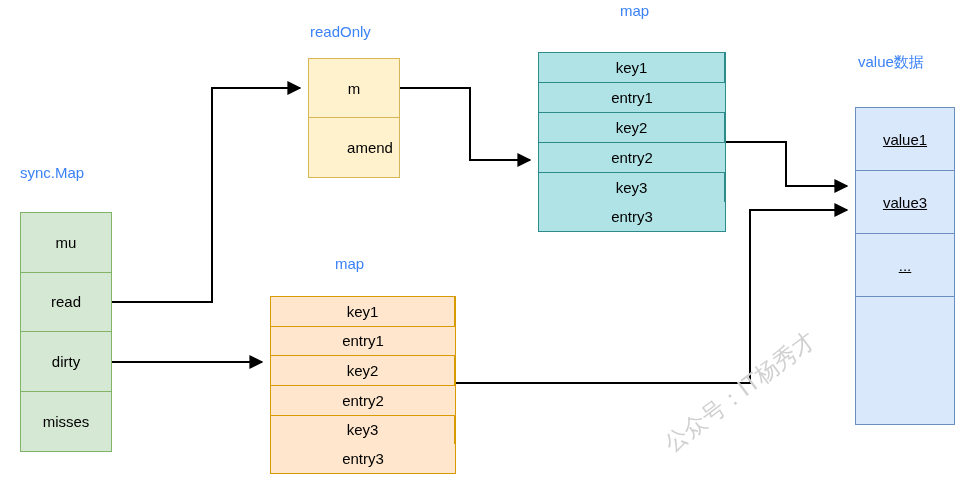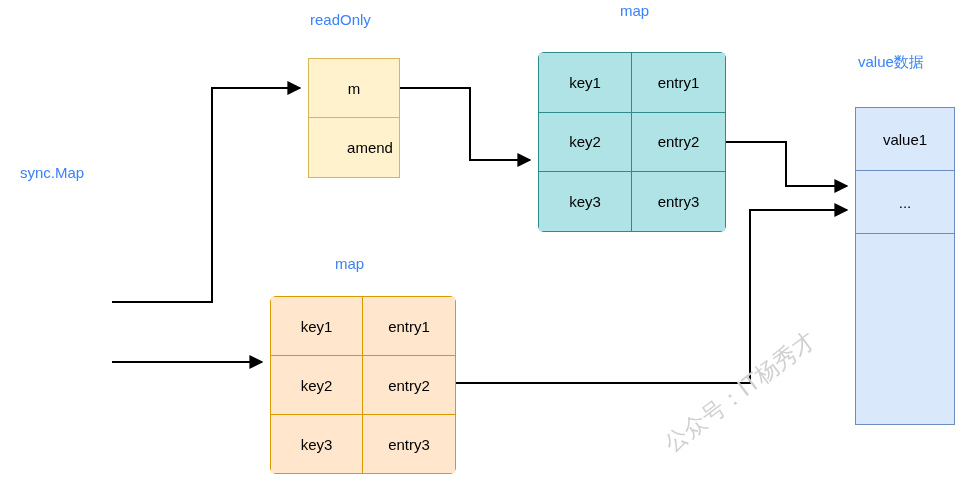--- a/index.html
+++ b/index.html
@@ -40,29 +40,28 @@
   
   .green-box { border: 1px solid #82b366; background: #d5e8d4; }
   .green-box .cell { border-bottom: 1px solid #82b366; background: #d5e8d4; }
   .green-box .cell:last-child { border-bottom: none; }
   
   .yellow-box { border: 1px solid #d6b656; background: #fff2cc; }
   .yellow-box .cell { border-bottom: 1px solid #d6b656; background: #fff2cc; }
   .yellow-box .cell:last-child { border-bottom: none; padding-left: 32px; }
   
   .blue-box { border: 1px solid #6c8ebf; background: #dae8fc; }
-  .blue-box .cell { border-bottom: 1px solid #6c8ebf; background: #dae8fc; }
+  .blue-box .cell { border-bottom: 1px solid #6c8ebf; background: #dae8fc; text-decoration: underline; }
   .blue-box .cell:last-child { border-bottom: none; }
   
   .grid {
     position: absolute;
     display: grid;
-    grid-template-columns: 1fr 1fr;
+    grid-template-columns: 1fr;
     box-sizing: border-box;
-    border-radius: 6px;
   }
   .teal-grid { border: 1px solid #2e8b8b; background: #b0e3e6; }
   .teal-grid .cell {
     background: #b0e3e6;
     border-right: 1px solid #2e8b8b;
     border-bottom: 1px solid #2e8b8b;
   }
   .teal-grid .cell:nth-child(2n) { border-right: none; }
   .teal-grid .cell:nth-child(5), .teal-grid .cell:nth-child(6) { border-bottom: none; }
   .orange-grid { border: 1px solid #d79b00; background: #ffe6cc; }
@@ -109,22 +108,28 @@
     <path d="M 400 88 L 470 88 L 470 160 L 530 160" fill="none" stroke="#000000" stroke-width="2" marker-end="url(#arrow)"></path>
 
     <path d="M 112 362 L 262 362" fill="none" stroke="#000000" stroke-width="2" marker-end="url(#arrow)"></path>
 
     <path d="M 726 142 L 786 142 L 786 186 L 847 186" fill="none" stroke="#000000" stroke-width="2" marker-end="url(#arrow)"></path>
 
     <path d="M 455 383 L 750 383 L 750 210 L 847 210" fill="none" stroke="#000000" stroke-width="2" marker-end="url(#arrow)"></path>
   </svg>
 
   <div class="label" style="left:20px; top:165px;">sync.Map</div>
+  <div class="vstack green-box" style="left:20px; top:212px; width:92px; height:240px;">
+    <div class="cell" style="height:60px;">mu</div>
+    <div class="cell" style="height:60px;">read</div>
+    <div class="cell" style="height:60px;">dirty</div>
+    <div class="cell" style="height:60px;">misses</div>
+  </div>
 
-  <div class="label" style="left:310px; top:12px;">readOnly</div>
+  <div class="label" style="left:310px; top:24px;">readOnly</div>
   <div class="vstack yellow-box" style="left:308px; top:58px; width:92px; height:120px;">
     <div class="cell" style="height:60px;">m</div>
     <div class="cell" style="height:60px;">amend</div>
   </div>
 
   <div class="label" style="left:620px; top:3px;">map</div>
   <div class="grid teal-grid" style="left:538px; top:52px; width:188px; height:180px;">
     <div class="cell">key1</div>
     <div class="cell">entry1</div>
     <div class="cell">key2</div>
@@ -139,19 +144,20 @@
     <div class="cell">entry1</div>
     <div class="cell">key2</div>
     <div class="cell">entry2</div>
     <div class="cell">key3</div>
     <div class="cell">entry3</div>
   </div>
 
   <div class="label" style="left:858px; top:54px;">value数据</div>
   <div class="vstack blue-box" style="left:855px; top:107px; width:100px; height:318px;">
     <div class="cell" style="height:63px;">value1</div>
+    <div class="cell" style="height:63px;">value3</div>
     <div class="cell" style="height:63px;">...</div>
     <div class="cell" style="height:62px;"></div>
   </div>
 
   <div class="watermark">公众号：IT杨秀才</div>
 
 </div>
 
 </body></html>

